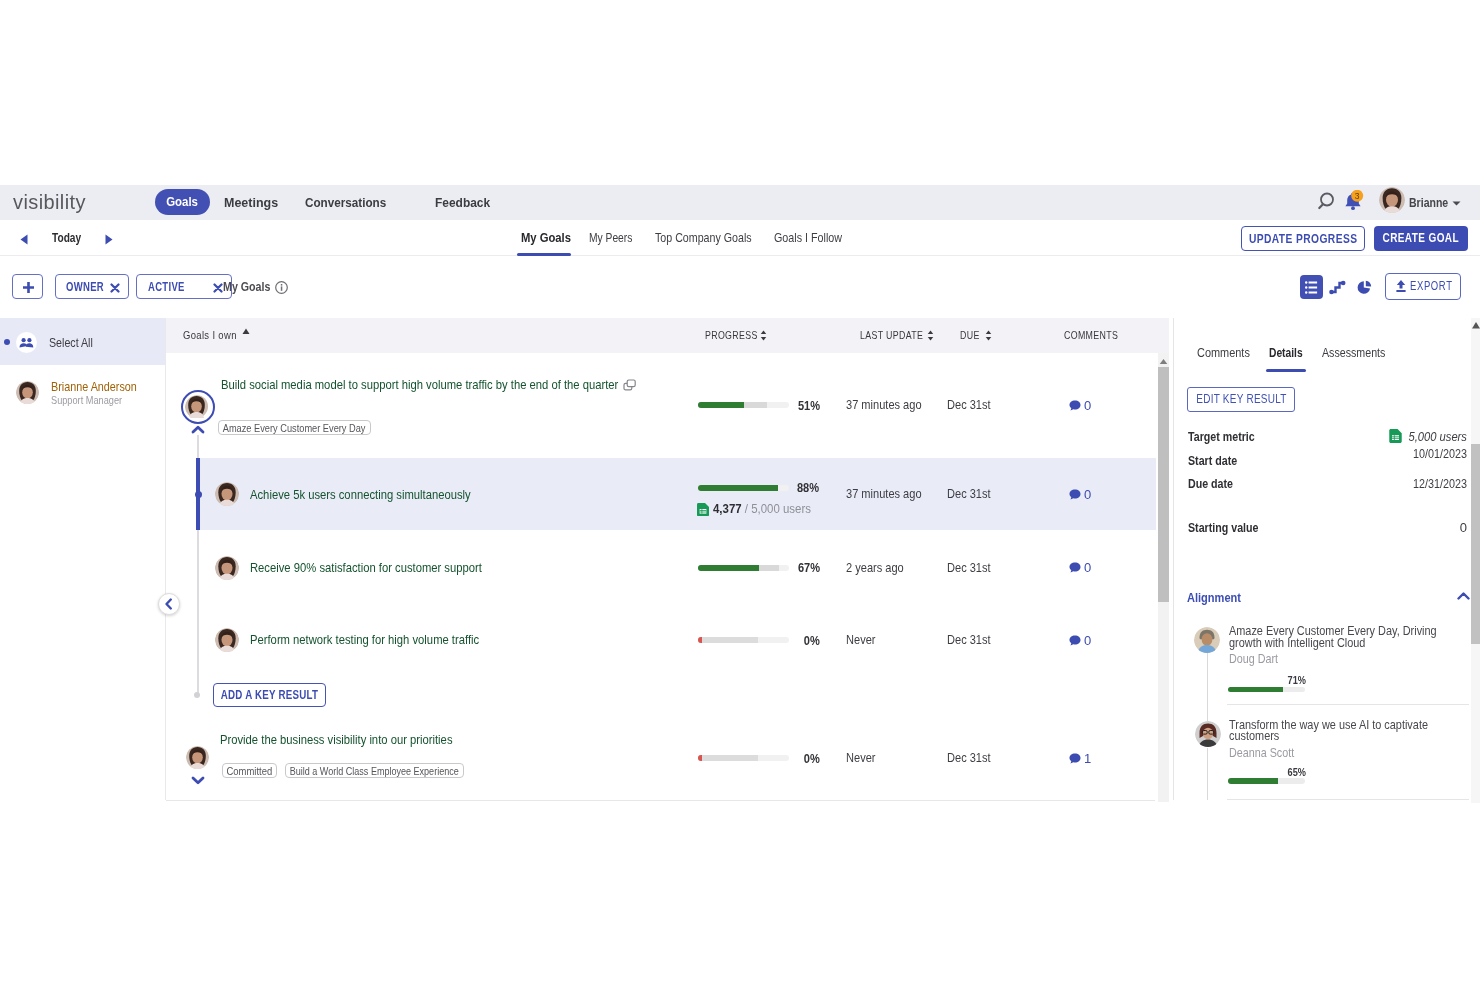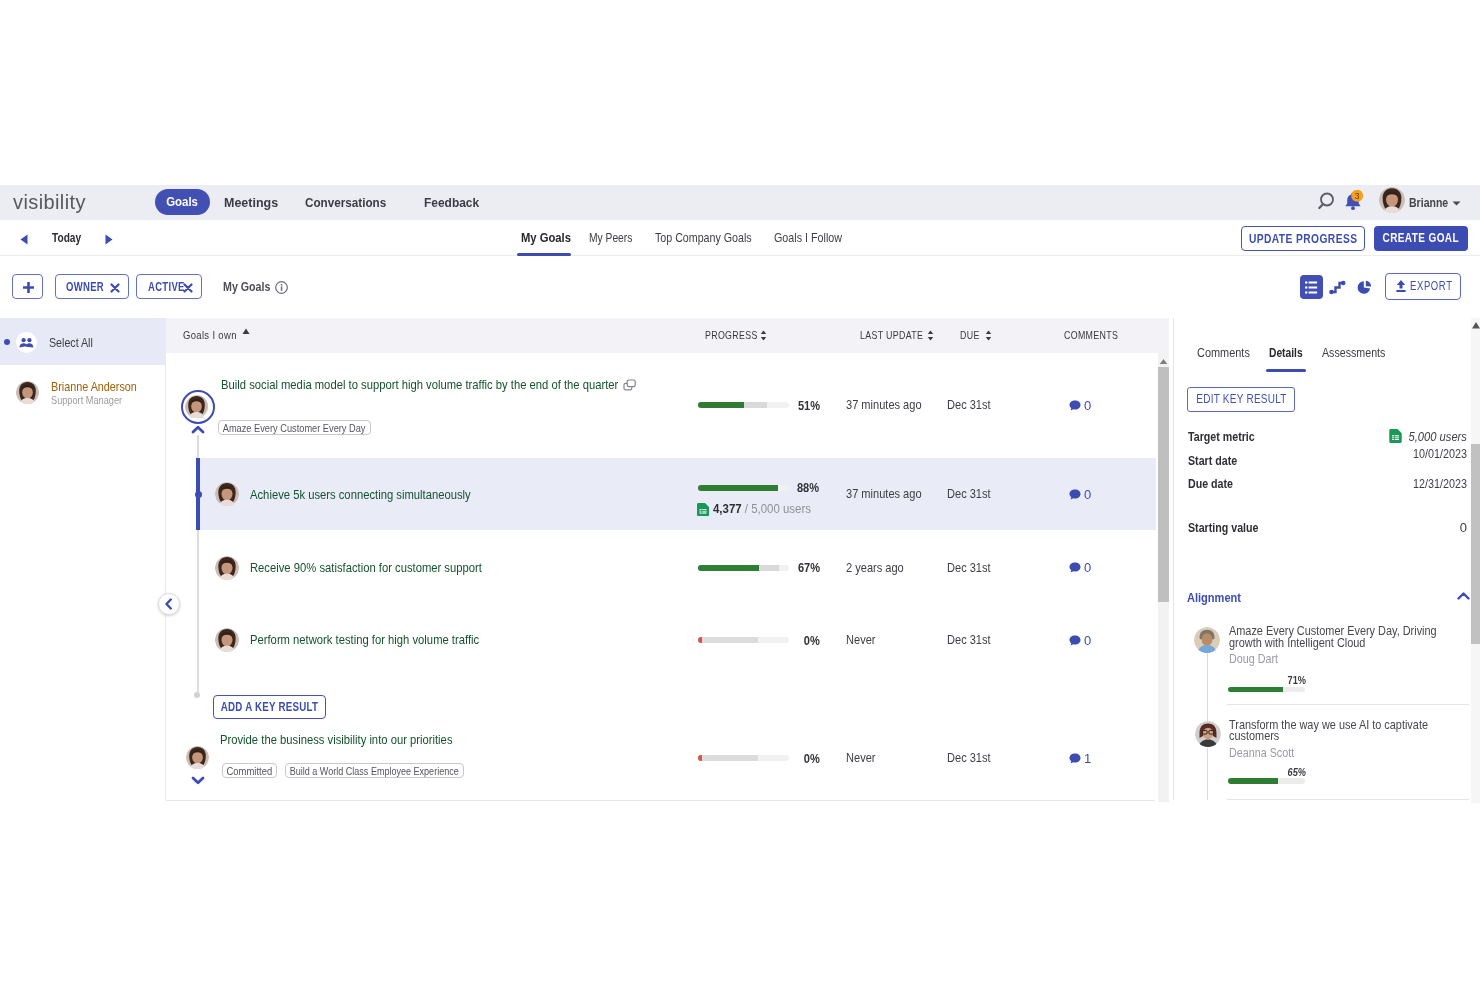--- a/index.html
+++ b/index.html
@@ -64,21 +64,21 @@
     <path d="M6.8 10.5 C7 6.5 9.5 4.4 13 4.4 C16.5 4.4 19 6.5 19.2 10.5 C18 8.2 16 7.2 13 7.2 C10 7.2 8 8.2 6.8 10.5 Z" fill="#31211a"></path>
     <path d="M4.5 26 C5.5 21 9 19.3 13 19.3 C17 19.3 20.5 21 21.5 26 Z" fill="#e9dbd7"></path>
   </symbol>
 </svg>
 
   <div id="nav">
     <div id="logo">visibility</div>
     <div id="goalsPill" class="pill"><span class="sx" style="transform:scaleX(0.88); transform-origin:50% 50%;">Goals</span></div>
     <div class="navitem" style="left:224px;"><span class="sx" style="transform:scaleX(0.96);">Meetings</span></div>
     <div class="navitem" style="left:305px;"><span class="sx" style="transform:scaleX(0.9);">Conversations</span></div>
-    <div class="navitem" style="left:424px;text-align:center;"><span class="sx" style="transform:scaleX(0.92);">Feedback</span></div>
+    <div class="navitem" style="left:435px;text-align:center;"><span class="sx" style="transform:scaleX(0.92);">Feedback</span></div>
     <div id="rcPill" class="pill"><span class="sx" style="transform:scaleX(0.8); transform-origin:50% 50%;">Resource Center</span></div>
     <svg class="abs" style="left:1316px; top:5.5px;" width="20" height="20" viewBox="0 0 20 20">
       <circle cx="11" cy="8.5" r="6" fill="none" stroke="#595b63" stroke-width="1.8"></circle>
       <line x1="6.7" y1="13.5" x2="3.3" y2="17" stroke="#595b63" stroke-width="2.2" stroke-linecap="round"></line>
     </svg>
     <svg class="abs" style="left:1342px; top:5px;" width="24" height="22" viewBox="0 0 24 22">
       <path d="M9.2 4.4 C9.2 3.3 10 2.5 11 2.5 C12 2.5 12.8 3.3 12.8 4.4 C15.3 5.2 16.8 7.2 16.8 10 L16.8 13.5 L18.6 16.2 L3.4 16.2 L5.2 13.5 L5.2 10 C5.2 7.2 6.7 5.2 9.2 4.4 Z" fill="#4150b5"></path>
       <circle cx="11" cy="18.2" r="1.9" fill="#4150b5"></circle>
       <circle cx="15.2" cy="5.8" r="6" fill="#f6a11e"></circle>
       <text x="15.2" y="8.6" font-size="8.5" fill="#5d3d07" text-anchor="middle" font-family="Liberation Sans">3</text>
@@ -118,21 +118,21 @@
         <svg style="position:absolute; left:8.5px; top:5.5px;" width="13" height="13" viewBox="0 0 13 13">
           <path d="M6.5 1 L6.5 12 M1 6.5 L12 6.5" stroke="#3c4cb1" stroke-width="2.6"></path>
         </svg>
       </div>
     <div class="chip" style="left:54.5px; width:74px;">
         <span class="sx" style="position:absolute; left:10px; top:4.5px; transform:scaleX(0.76);">OWNER</span>
         <svg style="position:absolute; right:8px; top:7.5px;" width="10" height="10" viewBox="0 0 10 10">
           <path d="M1.5 1.5 L8.5 8.5 M8.5 1.5 L1.5 8.5" stroke="#3c4cb1" stroke-width="2.2" stroke-linecap="round"></path>
         </svg>
       </div>
-    <div class="chip" style="left:136px; width:66px;">
+    <div class="chip" style="left:136px; width:96px;">
         <span class="sx" style="position:absolute; left:11px; top:4.5px; transform:scaleX(0.76);">ACTIVE</span>
         <svg style="position:absolute; right:8px; top:7.5px;" width="10" height="10" viewBox="0 0 10 10">
           <path d="M1.5 1.5 L8.5 8.5 M8.5 1.5 L1.5 8.5" stroke="#3c4cb1" stroke-width="2.2" stroke-linecap="round"></path>
         </svg>
       </div>
     <div class="abs" style="left:222.5px; top:54px; height:25px; line-height:25px; font-size:13px; font-weight:bold; color:#4c4c52;"><span class="sx" style="transform:scaleX(0.82);">My Goals</span></div>
     <svg class="abs" style="left:274.5px; top:61px;" width="13" height="13" viewBox="0 0 13 13">
       <circle cx="6.5" cy="6.5" r="5.8" fill="none" stroke="#6e6e74" stroke-width="1.2"></circle>
       <rect x="5.8" y="5.4" width="1.5" height="4.4" fill="#6e6e74"></rect>
       <rect x="5.8" y="3" width="1.5" height="1.6" fill="#6e6e74"></rect>
@@ -304,21 +304,21 @@
         </div>
       <div class="pct" style="left:770px; top:315px;"><span class="sxr" style="transform:scaleX(0.85);">0%</span></div>
       <div class="cell" style="left:846px; top:314.5px;"><span class="sx" style="transform:scaleX(0.85);">Never</span></div>
       <div class="cell" style="left:947px; top:314.5px;"><span class="sx" style="transform:scaleX(0.85);">Dec 31st</span></div>
       <svg class="abs" style="left:1068.5px; top:317px;" width="12" height="11" viewBox="0 0 12 11">
           <path d="M6 0.5 C9.3 0.5 11.5 2.4 11.5 5 C11.5 7.6 9.3 9.5 6 9.5 C5.4 9.5 4.8 9.4 4.3 9.3 L1.5 10.5 L2.3 8.2 C1.2 7.4 0.5 6.3 0.5 5 C0.5 2.4 2.7 0.5 6 0.5 Z" fill="#3c4cb1"></path>
         </svg>
       <div class="cbubble" style="left:1084px; top:315px;">0</div>
 
       <div class="abs" style="left:194px; top:374.5px; width:6px; height:6px; border-radius:50%; background:#d2d2d6;"></div>
-      <div class="abs" style="left:213px; top:365.5px; width:113px; height:24px; border:1.5px solid #4553b5; border-radius:4px; display:flex; align-items:center; justify-content:center; font-size:12.5px; font-weight:bold; letter-spacing:0.3px; color:#3c4cb1; white-space:nowrap;margin-top:12px;">
+      <div class="abs" style="left:213px; top:365.5px; width:113px; height:24px; border:1.5px solid #4553b5; border-radius:4px; display:flex; align-items:center; justify-content:center; font-size:12.5px; font-weight:bold; letter-spacing:0.3px; color:#3c4cb1; white-space:nowrap;">
           <span class="sx" style="transform:scaleX(0.78); transform-origin:50% 50%;">ADD A KEY RESULT</span>
         </div>
 
       <div class="rowtitle" style="left:219.5px; top:414px; height:16px; line-height:16px;"><span class="sx" style="transform:scaleX(0.865);">Provide the business visibility into our priorities</span></div>
       <div class="avatar" style="left:185.5px; top:428.5px; width:23px; height:23px;">
         <svg width="23" height="23" viewBox="0 0 26 26">
             <use href="#avw"></use>
           </svg>
       </div>
       <div class="tagchip" style="left:221.5px; top:445.5px; width:55px; height:15px;">
@@ -402,21 +402,21 @@
           <circle cx="13" cy="13" r="13" fill="#cfcfcf"></circle>
           <path d="M4.5 12 C4.5 5.5 8 2.5 13 2.5 C18 2.5 21.5 5.5 21.5 12 L21.5 17 L18 15 L8 15 L4.5 17 Z" fill="#5a2a24"></path>
           <ellipse cx="13" cy="12.5" rx="5.2" ry="5.8" fill="#cf9f82"></ellipse>
           <path d="M4 26 C4 21 8.5 18.5 13 18.5 C17.5 18.5 22 21 22 26 Z" fill="#3a3a3a"></path>
           <rect x="7.2" y="9.5" width="5" height="3.6" rx="1.4" fill="none" stroke="#222" stroke-width="1"></rect>
           <rect x="13.8" y="9.5" width="5" height="3.6" rx="1.4" fill="none" stroke="#222" stroke-width="1"></rect>
         </svg>
       </div>
       <div class="abs" style="left:55px; top:402px; width:218px; font-size:12.4px; line-height:11.7px; color:#47474d; white-space:nowrap; transform:scaleX(0.88); transform-origin:0 0;">Transform the way we use AI to captivate<br>customers</div>
       <div class="abs" style="left:55px; top:427px; height:15px; line-height:15px; font-size:12.8px; color:#9a9aa2;"><span class="sx" style="transform:scaleX(0.84);">Deanna Scott</span></div>
-      <div class="abs" style="left:102px; top:448.5px; width:31px; text-align:right; height:13px; line-height:13px; font-size:11.5px; font-weight:bold; color:#3a3a40;font-style:italic;"><span class="sxr" style="transform:scaleX(0.8);">65%</span></div>
+      <div class="abs" style="left:102px; top:448.5px; width:31px; text-align:right; height:13px; line-height:13px; font-size:11.5px; font-weight:bold; color:#3a3a40;"><span class="sxr" style="transform:scaleX(0.8);">65%</span></div>
       <div class="bar" style="left:54px; top:460.5px; width:77.5px; height:5.6px; background:#ececec;">
           <i style="width:50.4px; height:5.6px; background:#2e7d32;"></i>
         </div>
       <div class="abs" style="left:53.7px; top:481px; width:241.7px; height:1px; background:#e5e5e8;"></div>
     </div>
 
     <div class="abs" style="left:1470.5px; top:0.5px; width:9.5px; height:485px; background:#f6f6f6;"></div>
     <svg class="abs" style="left:1470.5px; top:3px;" width="10" height="9" viewBox="0 0 10 9">
         <path d="M5 1 L9 7.5 L1 7.5 Z" fill="#555"></path>
       </svg>

